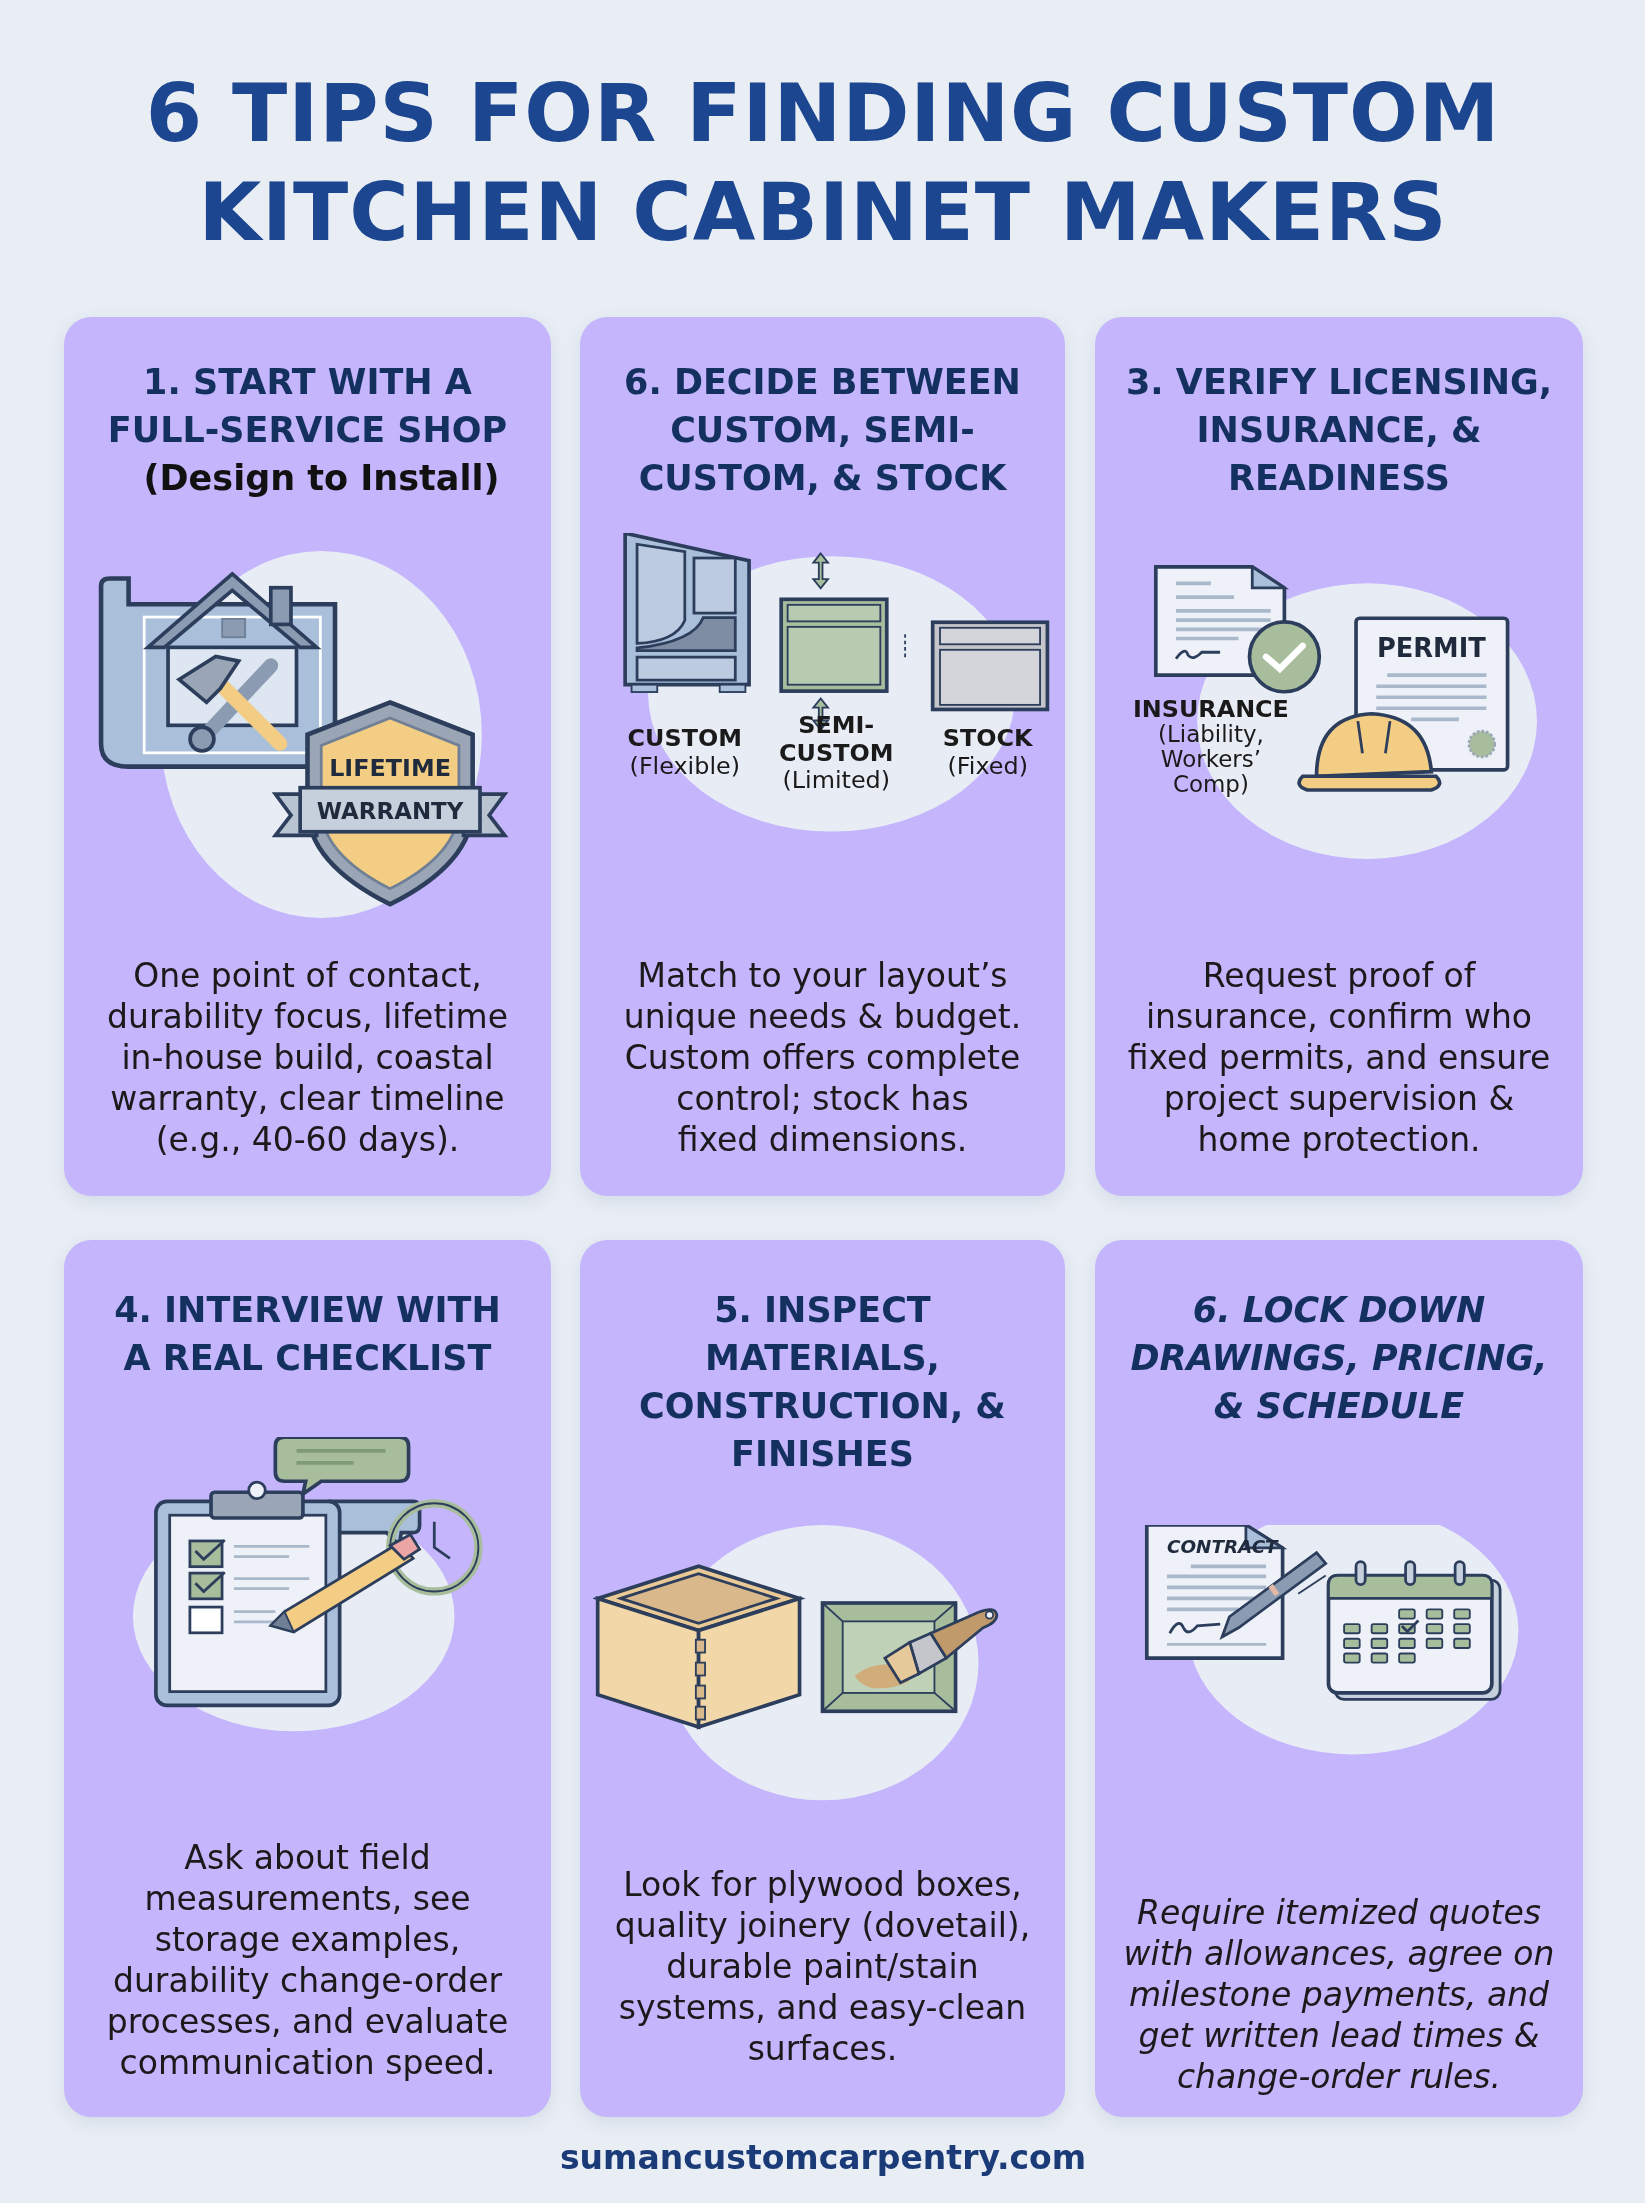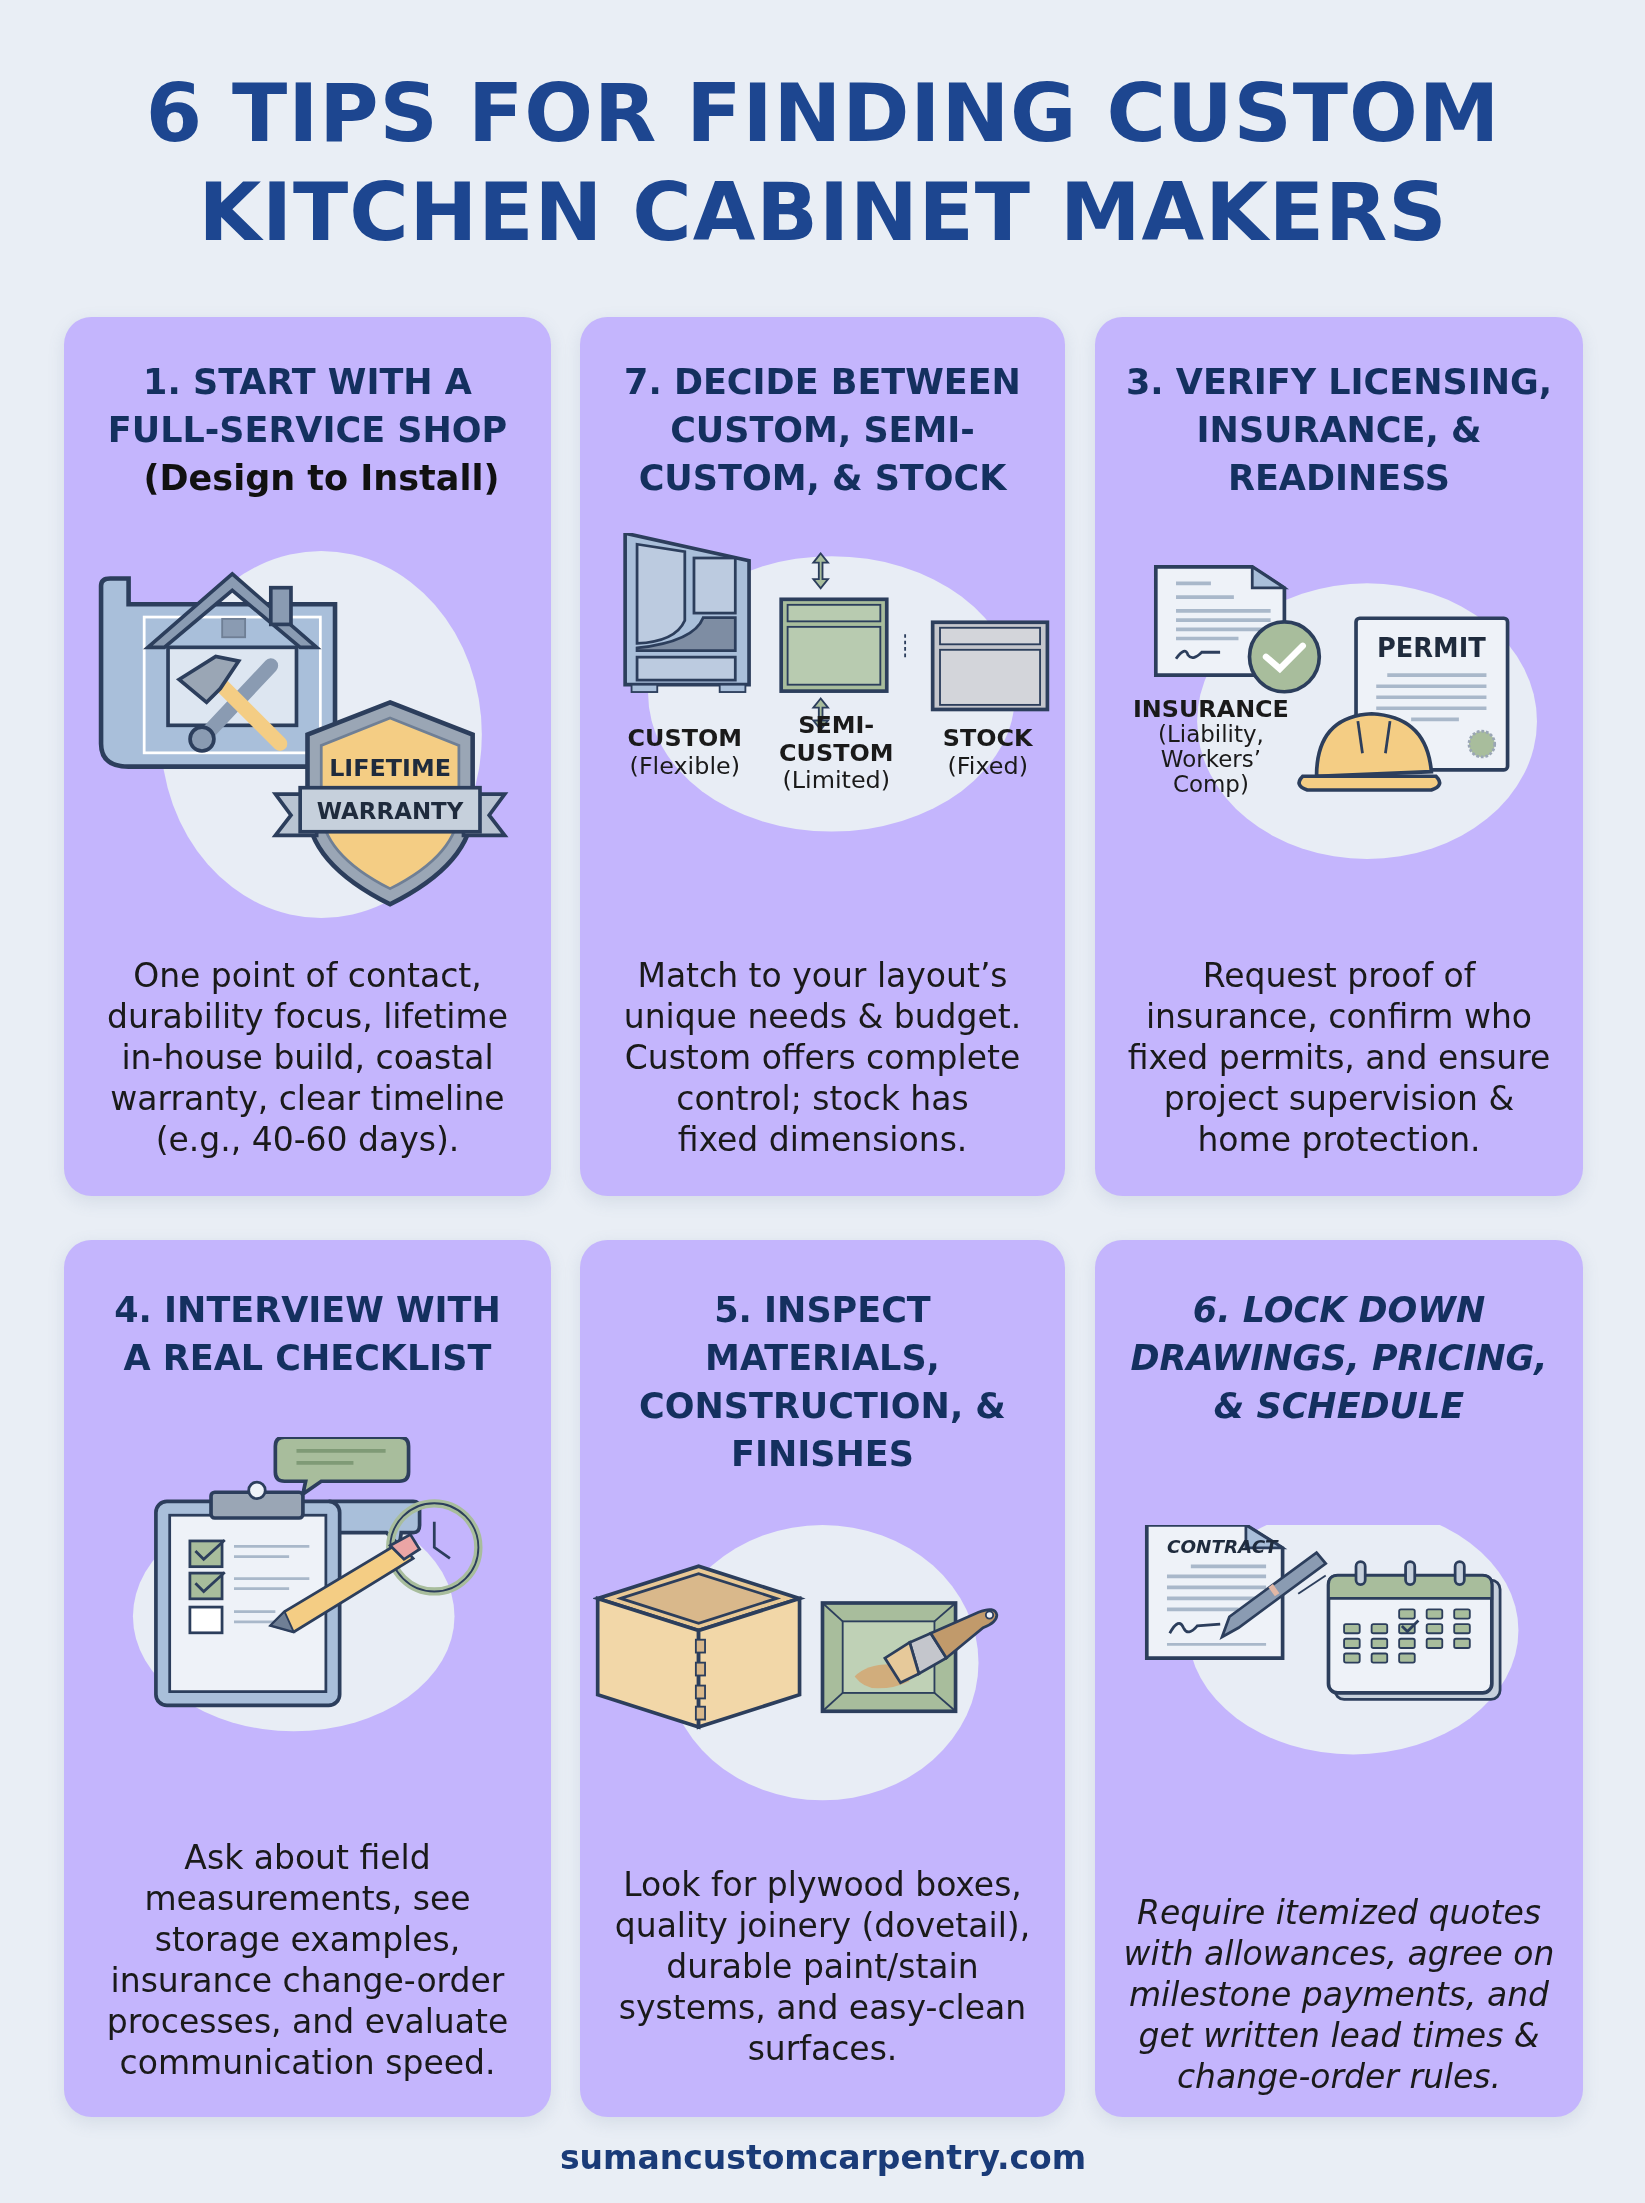--- a/index.html
+++ b/index.html
@@ -87,21 +87,21 @@
     <div>One point of contact,</div>
     <div>durability focus, lifetime</div>
     <div>in-house build, coastal</div>
     <div>warranty, clear timeline</div>
     <div>(e.g., 40-60 days).</div>
   </div>
 </div>
 
 <div class="card" style="left:580px;top:317px;width:485px;height:879px;">
   <div class="card-title" style="top:41px;">
-    <div>7. DECIDE BETWEEN</div>
+    <div>6. DECIDE BETWEEN</div>
     <div>CUSTOM, SEMI-</div>
     <div>CUSTOM, &amp; STOCK</div>
   </div>
   <div class="illus" style="top:216px;">
     <svg width="459" height="386" viewBox="0 0 500 420">
       <ellipse cx="260" cy="175" rx="200" ry="150" fill="#e8edf5"></ellipse>
       <g>
         <polygon points="35,0 170,30 170,165 35,165" fill="#a9bfda" stroke="#2c3e5c" stroke-width="4"></polygon>
         <path d="M48 12 L100 20 L100 95 Q90 118 48 120 Z" fill="#bccbe0" stroke="#2c3e5c" stroke-width="3"></path>
         <rect x="110" y="27" width="45" height="60" fill="#bccbe0" stroke="#2c3e5c" stroke-width="3"></rect>
@@ -236,21 +236,21 @@
         <polygon points="200,205 215,190 340,115 355,132 225,212" fill="#f4cd84" stroke="#2c3e5c" stroke-width="3"></polygon>
         <polygon points="330,118 352,106 362,122 345,133" fill="#eba5a5" stroke="#2c3e5c" stroke-width="3"></polygon>
         <polygon points="200,205 215,190 225,212" fill="#6f7f95" stroke="#2c3e5c" stroke-width="2"></polygon>
       </g>
     </svg>
   </div>
   <div class="card-desc" style="top:597px;">
     <div>Ask about field</div>
     <div>measurements, see</div>
     <div>storage examples,</div>
-    <div>insurance change-order</div>
+    <div>durability change-order</div>
     <div>processes, and evaluate</div>
     <div>communication speed.</div>
   </div>
 </div>
 
 <div class="card" style="left:580px;top:1240px;width:485px;height:877px;">
   <div class="card-title" style="top:46px;">
     <div>5. INSPECT</div>
     <div>MATERIALS,</div>
     <div>CONSTRUCTION, &amp;</div>

